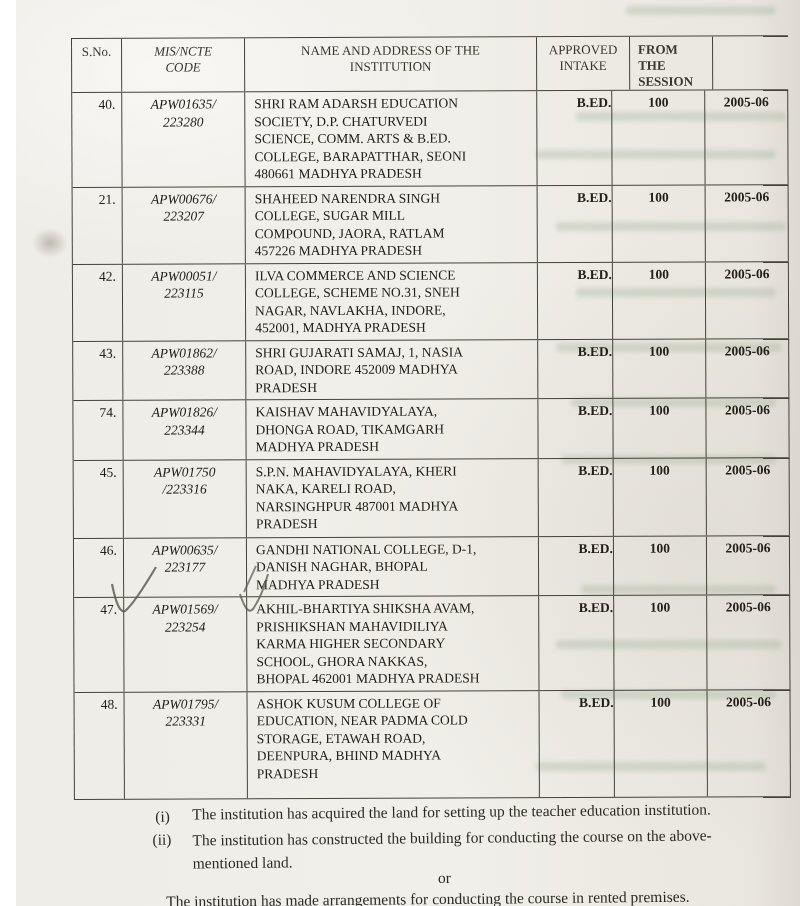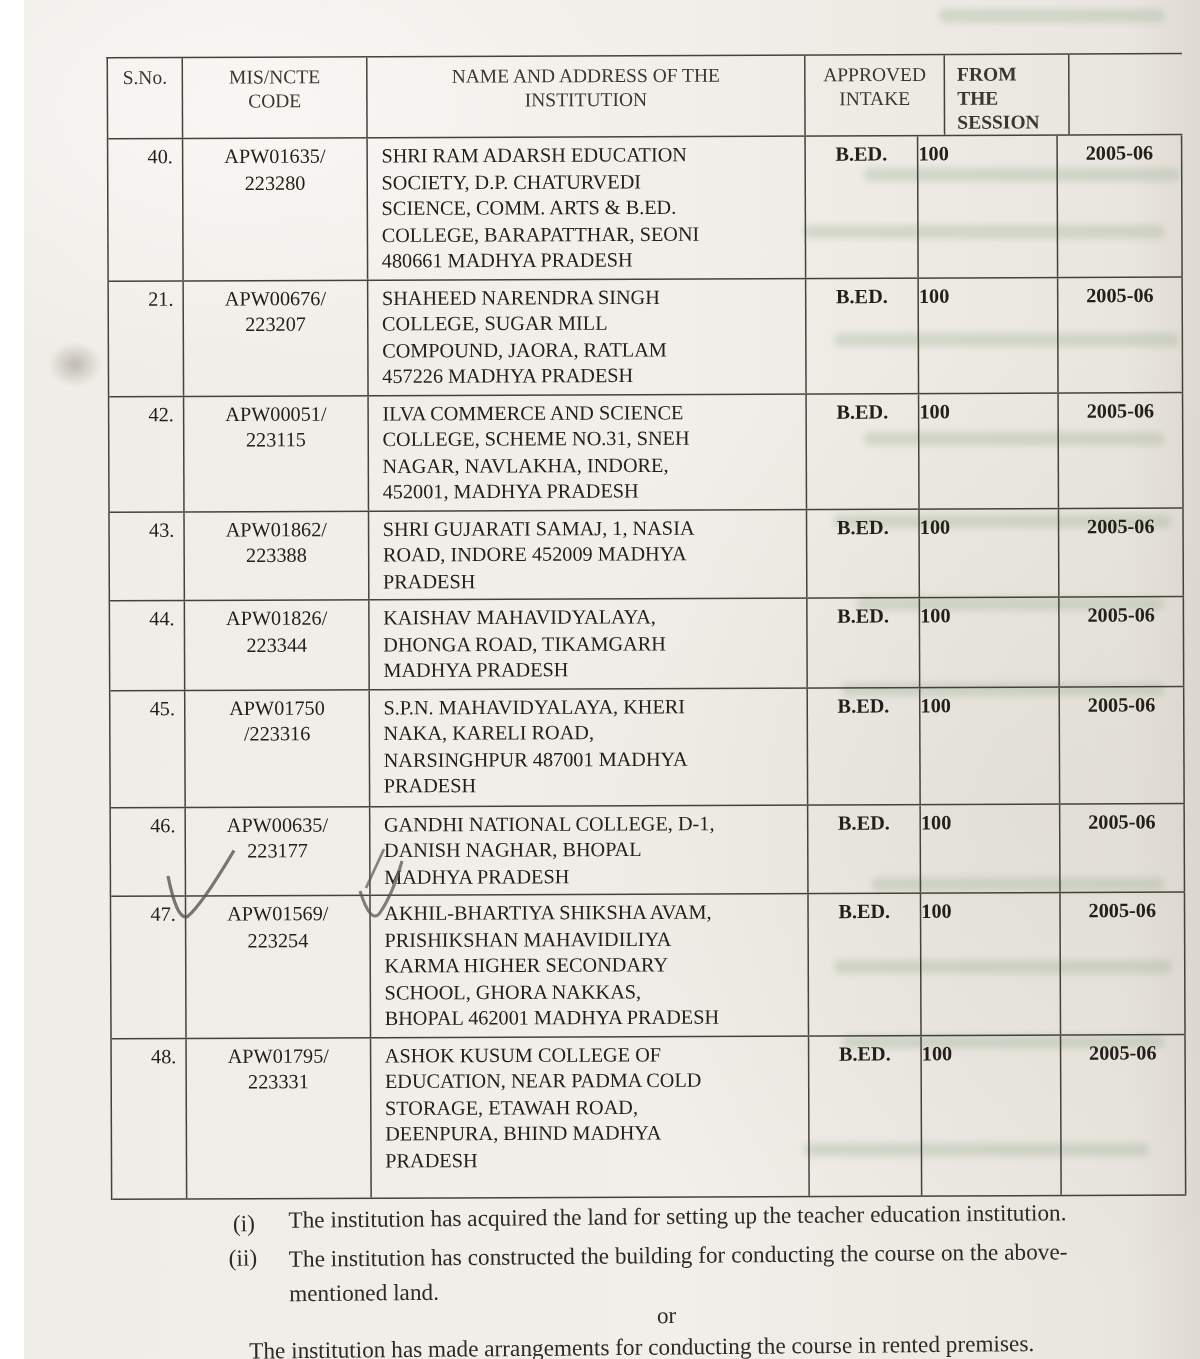--- a/index.html
+++ b/index.html
@@ -21,24 +21,24 @@
     filter:blur(1px);}
   
   #tbl{position:absolute;left:55px;top:38px;width:716px;
     border-top:1.5px solid #45423a;border-left:1.5px solid #45423a;
     transform:rotate(-0.22deg);transform-origin:0 0;
     color:#232019;}
   .trow{display:flex;border-bottom:1.5px solid #45423a;align-items:stretch;}
   .c{box-sizing:border-box;border-right:1.5px solid #45423a;padding-top:3px;
      font-size:13.5px;line-height:17.5px;}
   .sno    {width:50px; text-align:right; padding-right:6px;}
-  .code   {width:123px;text-align:center;}
+  .code   {width:123px;text-align:center;font-style:italic;}
   .name   {width:292px;text-align:left;padding-left:9px;padding-bottom:3px;}
-  .course {width:75px; text-align:center;font-weight:bold;}
-  .intake {width:93px; font-weight:bold;}
+  .course {width:75px; text-align:right;font-weight:bold;}
+  .intake {width:93px; text-align:center;font-weight:bold;}
   .session{width:83px; text-align:center;font-weight:bold;}
   .hrow .c{font-weight:normal;font-size:13px;line-height:16px;text-align:center;
            color:#3a372e;padding-top:5px;}
   .hrow .session{font-weight:bold;}
   
   #notes{position:absolute;left:0;top:0;width:800px;height:906px;
     transform:rotate(-0.55deg);transform-origin:120px 890px;
     font-size:15.5px;color:#2c2a24;}
   .note-label{position:absolute;}
   .note-text{position:absolute;}
@@ -103,21 +103,21 @@
     <div class="trow" style="min-height:56px;">
       <div class="c sno">43.</div>
       <div class="c code">APW01862/<br>223388</div>
       <div class="c name">SHRI GUJARATI SAMAJ, 1, NASIA<br>ROAD, INDORE 452009 MADHYA<br>PRADESH</div>
       <div class="c course">B.ED.</div>
       <div class="c intake">100</div>
       <div class="c session">2005-06</div>
     </div>
 
     <div class="trow" style="min-height:53px;">
-      <div class="c sno">44.</div>
+      <div class="c sno">74.</div>
       <div class="c code">APW01826/<br>223344</div>
       <div class="c name">KAISHAV MAHAVIDYALAYA,<br>DHONGA ROAD, TIKAMGARH<br>MADHYA PRADESH</div>
       <div class="c course">B.ED.</div>
       <div class="c intake">100</div>
       <div class="c session">2005-06</div>
     </div>
 
     <div class="trow" style="min-height:77px;">
       <div class="c sno">45.</div>
       <div class="c code">APW01750<br>/223316</div>

